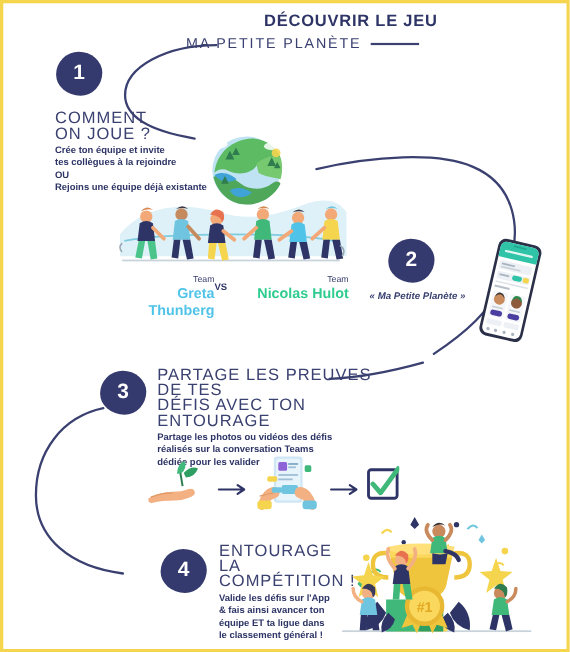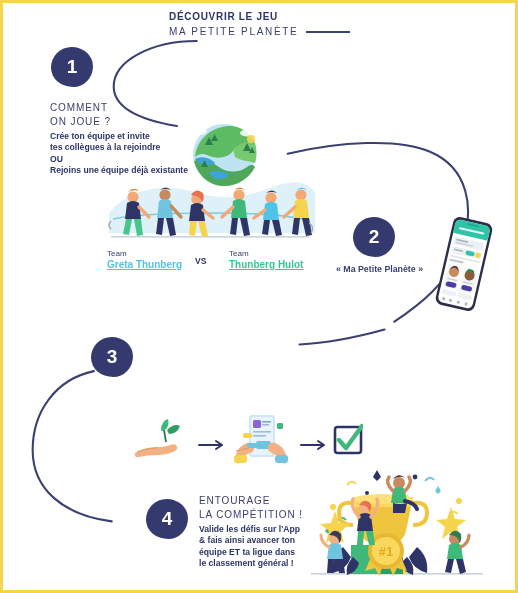--- a/index.html
+++ b/index.html
@@ -18,57 +18,57 @@
   .layer-svg {
     position: absolute; inset: 0;
     width: 100%; height: 100%;
     pointer-events: none;
   }
   .abs { position: absolute; }
 
   
   #header { left: 166px; top: 8px; width: 300px; }
   #title-main {
-    font-size: 10px; font-weight: bold; letter-spacing: 0.7px;
-    color: #2E3566; white-space: nowrap;
+    font-size: 15px; font-weight: bold; letter-spacing: 0.7px;
+    color: #2E3566; white-space: nowrap; text-align: center;
   }
   #title-sub-row { display: flex; align-items: center; gap: 8px; margin-top: 4px; }
   #title-sub {
-    font-size: 10px; letter-spacing: 1.7px; color: #3A4070; white-space: nowrap;
+    font-size: 13px; letter-spacing: 1.7px; color: #3A4070; white-space: nowrap;
   }
   #title-rule { width: 44px; height: 2px; background: #3A4070; }
 
   
   .badge {
     width: 42px; height: 40px;
     background: #353A6E;
     border-radius: 49% 51% 47% 53% / 52% 48% 52% 48%;
     color: #ffffff;
     font-size: 19px; font-weight: bold;
     display: flex; align-items: center; justify-content: center;
   }
 
   
   .step-head {
-    font-size: 10px; letter-spacing: 0.9px; line-height: 14px;
+    font-size: 15px; letter-spacing: 0.9px; line-height: 14px;
     color: #3A4070; white-space: pre-line;
   }
   .step-body {
     font-size: 8.6px; line-height: 11.4px; font-weight: bold;
     color: #2E3566; white-space: pre-line; margin-top: 2px;
   }
   .step-quote {
-    font-size: 8.8px; font-weight: bold; color: #3A4070; margin-top: 5px;
+    font-size: 8.8px; font-weight: bold; color: #3A4070; margin-top: 5px; font-style: italic;
   }
 
   
   #teams { left: 104px; top: 246px; width: 210px; display: flex; align-items: flex-start; }
-  .team { width: 88px; text-align: left; }
+  .team { width: 88px; text-align: right; }
   .team-label { font-size: 8px; color: #3A4070; }
-  .team-name { font-size: 10px; font-weight: bold; margin-top: 1px; text-decoration: underline; }
+  .team-name { font-size: 13px; font-weight: bold; margin-top: 1px; }
   #vs { width: 34px; text-align: left; font-size: 8.6px; font-weight: bold; color: #2E3566; padding-top: 7px; }
 
   .illus { position: absolute; }
 </style>
 </head>
 <body>
 
 <div id="poster">
 
   <svg class="layer-svg" viewBox="0 0 518 593">
@@ -182,21 +182,21 @@
   </svg>
 
   <div class="abs" id="teams">
     <div class="team">
       <div class="team-label">Team</div>
       <div class="team-name" style="color:#4FC3E8;">Greta Thunberg</div>
     </div>
     <div id="vs">VS</div>
     <div class="team">
       <div class="team-label">Team</div>
-      <div class="team-name" style="color:#2ECC8F;">Thunberg Hulot</div>
+      <div class="team-name" style="color:#2ECC8F;">Nicolas Hulot</div>
     </div>
   </div>
 
   <div class="abs" style="left:350px; top:214px;">
     <div class="badge">2</div>
   </div>
   <div class="abs" style="left:333px; top:256px; width:110px;">
     <div class="step-quote">« Ma Petite Planète »</div>
   </div>
 
@@ -233,20 +233,27 @@
           <circle cx="31" cy="87.5" r="1.5"></circle>
         <circle cx="39" cy="87.5" r="1.5"></circle>
           <circle cx="47" cy="87.5" r="1.5"></circle>
       </g>
     </g>
   </svg>
 
   <div class="abs" style="left:88px; top:334px;">
     <div class="badge">3</div>
   </div>
+  <div class="abs" style="left:140px; top:331px; width:220px;">
+    <div class="step-head">PARTAGE LES PREUVES DE TES
+DÉFIS AVEC TON ENTOURAGE</div>
+    <div class="step-body">Partage les photos ou vidéos des défis
+réalisés sur la conversation Teams
+dédiée pour les valider</div>
+  </div>
 
   <svg class="illus" style="left:128px; top:408px;" width="232" height="58" viewBox="0 0 232 58">
 
     <g>
       <path d="M30,20 q0,-10 7,-12 q2,7 -3,11 z" fill="#3FB87A"></path>
       <path d="M36,19 q7,-7 13,-4 q-3,8 -11,8 z" fill="#2E9E63"></path>
       <path d="M33,19 l2,12" stroke="#2E7D4F" stroke-width="1.8" fill="none"></path>
       <path d="M4,42 q10,-6 22,-6 q8,0 13,-2 q6,-2 7,2 q1,3 -4,5 q-7,3 -14,3 q-12,0 -20,2 q-5,1 -4,-4z" fill="#F3B183"></path>
       <path d="M6,41 q10,-4 20,-4" stroke="#E09A66" stroke-width="1.2" fill="none"></path>
     </g>

